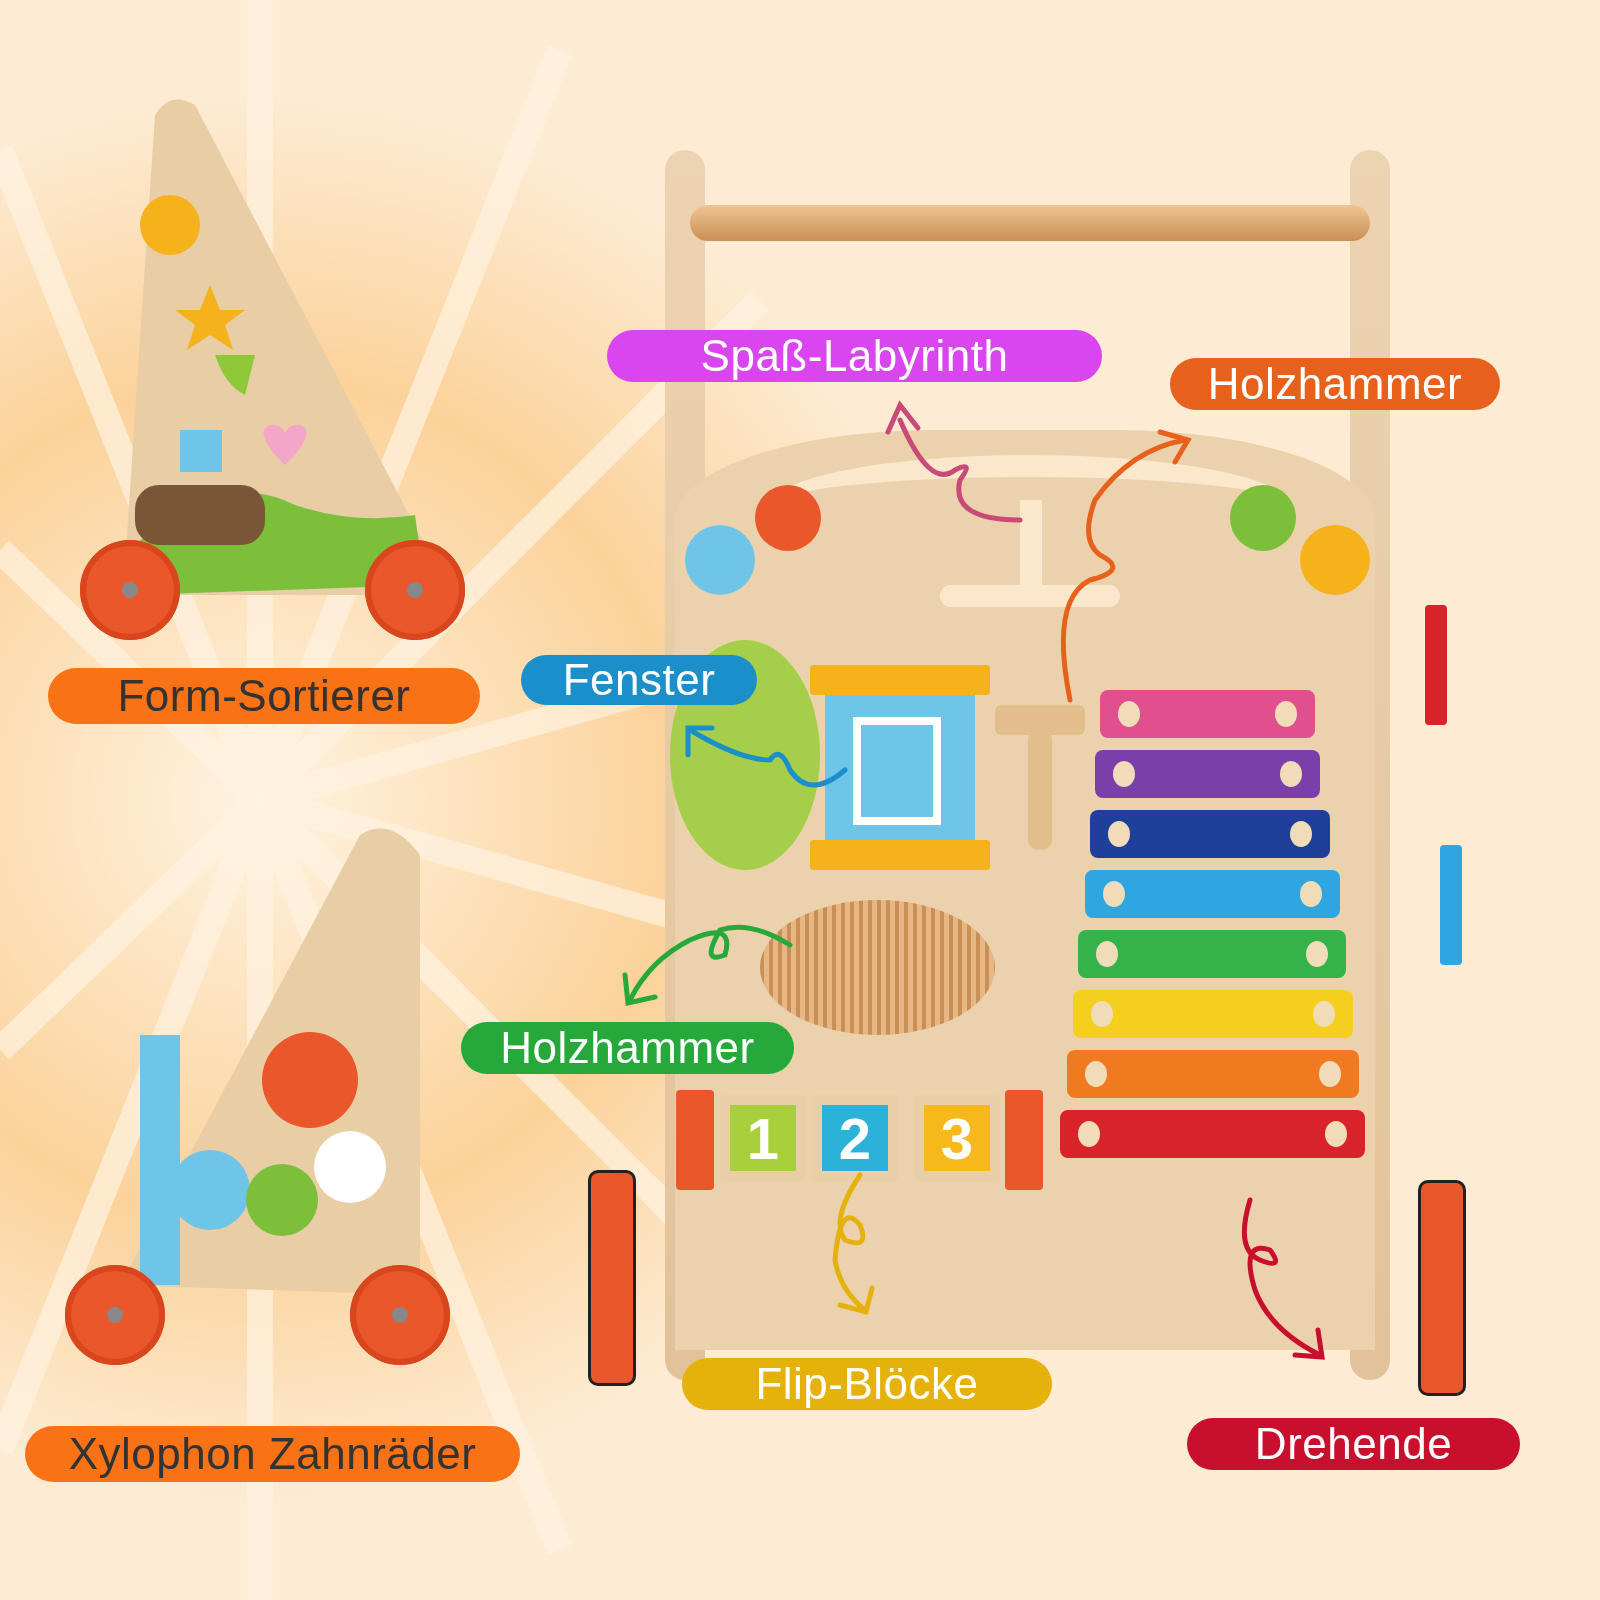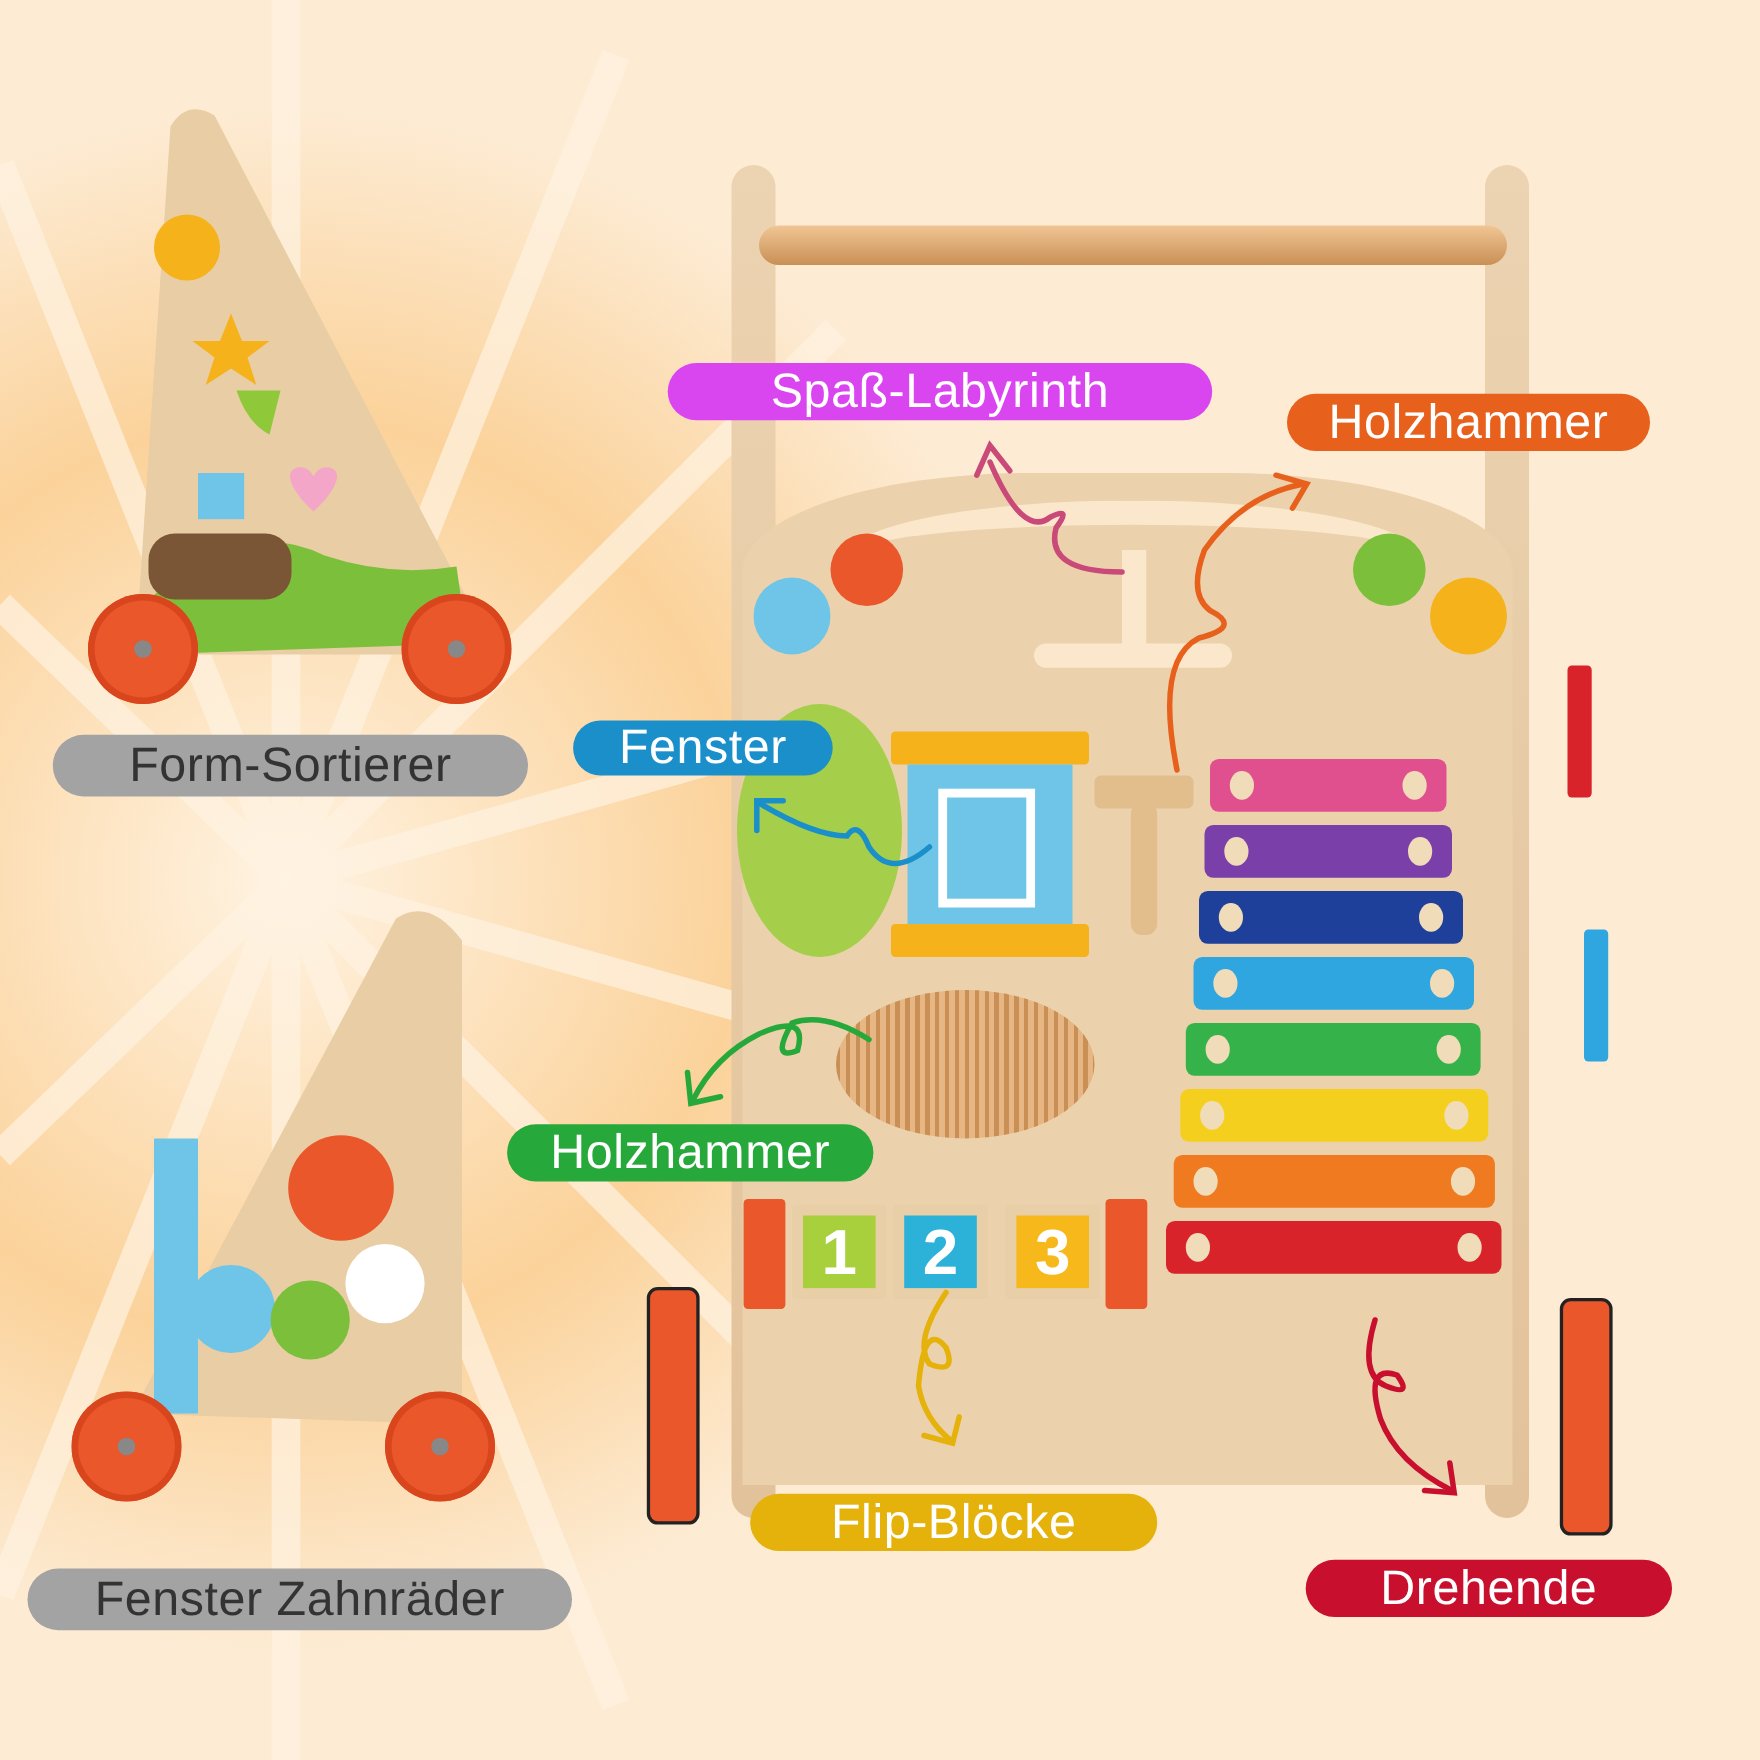--- a/index.html
+++ b/index.html
@@ -1,20 +1,20 @@
 <!DOCTYPE html>
 <html><head>
 <meta charset="utf-8">
 <style>
   html,body{margin:0;padding:0;}
   body{width:1600px;height:1600px;position:relative;overflow:hidden;background:#fdebd3;font-family:"Liberation Sans",sans-serif;}
   .bg{position:absolute;inset:0;}
   .abs{position:absolute;}
   .label{position:absolute;border-radius:30px;color:#fff;font-size:44px;display:flex;align-items:center;justify-content:center;white-space:nowrap;letter-spacing:0.5px;}
-  .label.white{background:#a3a3a3;color:#333;}
+  .label.white{background:#f97316;color:#333;}
   .wood{background:linear-gradient(180deg,#ecd3b1,#e2c29a);}
   .wheel{position:absolute;border-radius:50%;background:#e9572b;box-shadow:inset 0 0 0 6px #d9461d;}
   .wheel::after{content:"";position:absolute;left:50%;top:50%;width:16px;height:16px;margin:-8px;border-radius:50%;background:#888;}
   .wheel-side{position:absolute;border-radius:10px;background:#e9572b;border:3px solid #222;}
   .bar{position:absolute;height:48px;border-radius:8px;}
   .peg{position:absolute;width:22px;height:26px;border-radius:50%;background:#f0dcb8;top:11px;}
   .flip{position:absolute;width:86px;height:86px;background:#e8cfa8;border-radius:4px;}
   .flip span{position:absolute;left:10px;top:10px;right:10px;bottom:10px;color:#fff;font-size:58px;font-weight:bold;display:flex;align-items:center;justify-content:center;}
   .disc{position:absolute;border-radius:50%;}
 </style>
@@ -68,21 +68,21 @@
     <path d="M60,470 L300,20 Q330,0 360,40 L360,480 Z" fill="#e8cda5"></path>
     <rect x="80" y="220" width="40" height="250" fill="#6ec5e8"></rect>
     <circle cx="250" cy="265" r="48" fill="#e9572b"></circle>
     <circle cx="150" cy="375" r="40" fill="#6ec5e8"></circle>
     <circle cx="222" cy="385" r="36" fill="#7cbf3a"></circle>
     <circle cx="290" cy="352" r="36" fill="#ffffff"></circle>
   </svg>
   <div class="wheel" style="left:5px;top:450px;width:100px;height:100px;"></div>
   <div class="wheel" style="left:290px;top:450px;width:100px;height:100px;"></div>
 </div>
-<div class="label white" style="left:25px;top:1426px;width:495px;height:56px;">Fenster Zahnräder</div>
+<div class="label white" style="left:25px;top:1426px;width:495px;height:56px;">Xylophon Zahnräder</div>
 
 <div class="abs" style="left:580px;top:145px;width:920px;height:1250px;">
   <div class="abs wood" style="left:85px;top:5px;width:40px;height:1230px;border-radius:20px;"></div>
   <div class="abs wood" style="left:770px;top:5px;width:40px;height:1230px;border-radius:20px;"></div>
   <div class="abs" style="left:110px;top:60px;width:680px;height:36px;border-radius:18px;background:linear-gradient(180deg,#f0c694,#c98f55);"></div>
   <div class="abs wood" style="left:95px;top:285px;width:700px;height:920px;border-radius:260px 260px 0 0 / 90px 90px 0 0;background:#ebd2ad;"></div>
 
   <div class="abs" style="left:190px;top:310px;width:520px;height:80px;border-top:22px solid #fbe8cc;border-radius:50%;"></div>
   <div class="abs" style="left:440px;top:355px;width:22px;height:100px;background:#fbe8cc;"></div>
   <div class="abs" style="left:360px;top:440px;width:180px;height:22px;background:#fbe8cc;border-radius:11px;"></div>

